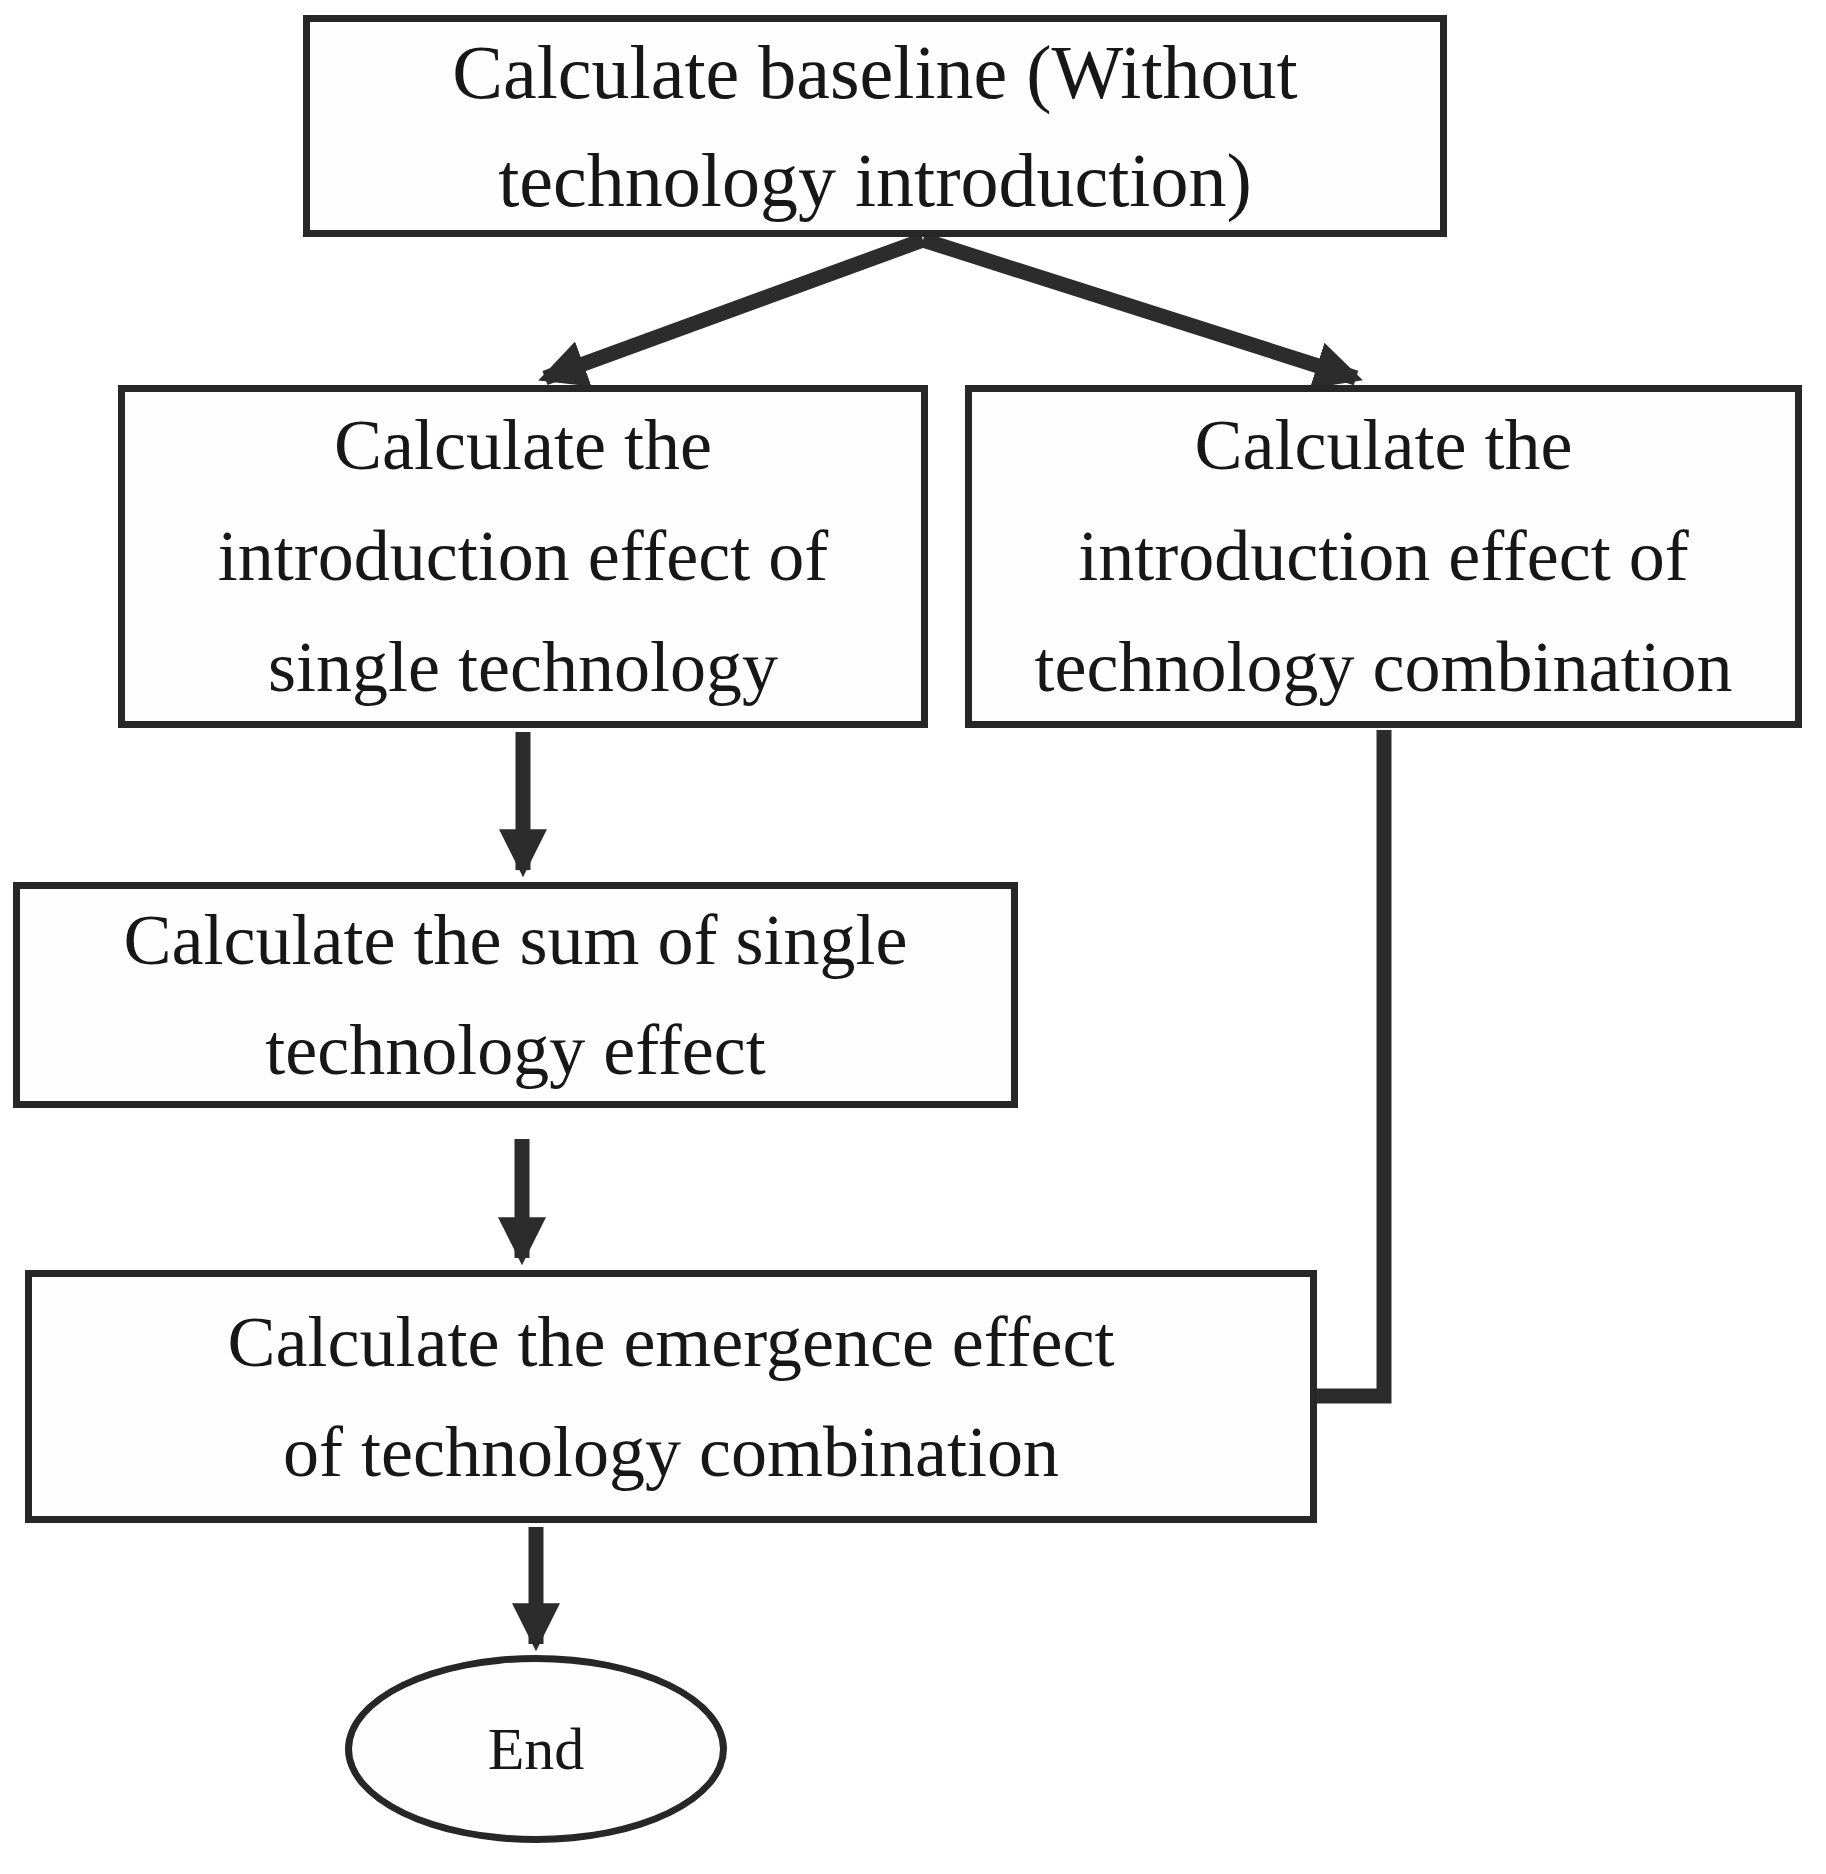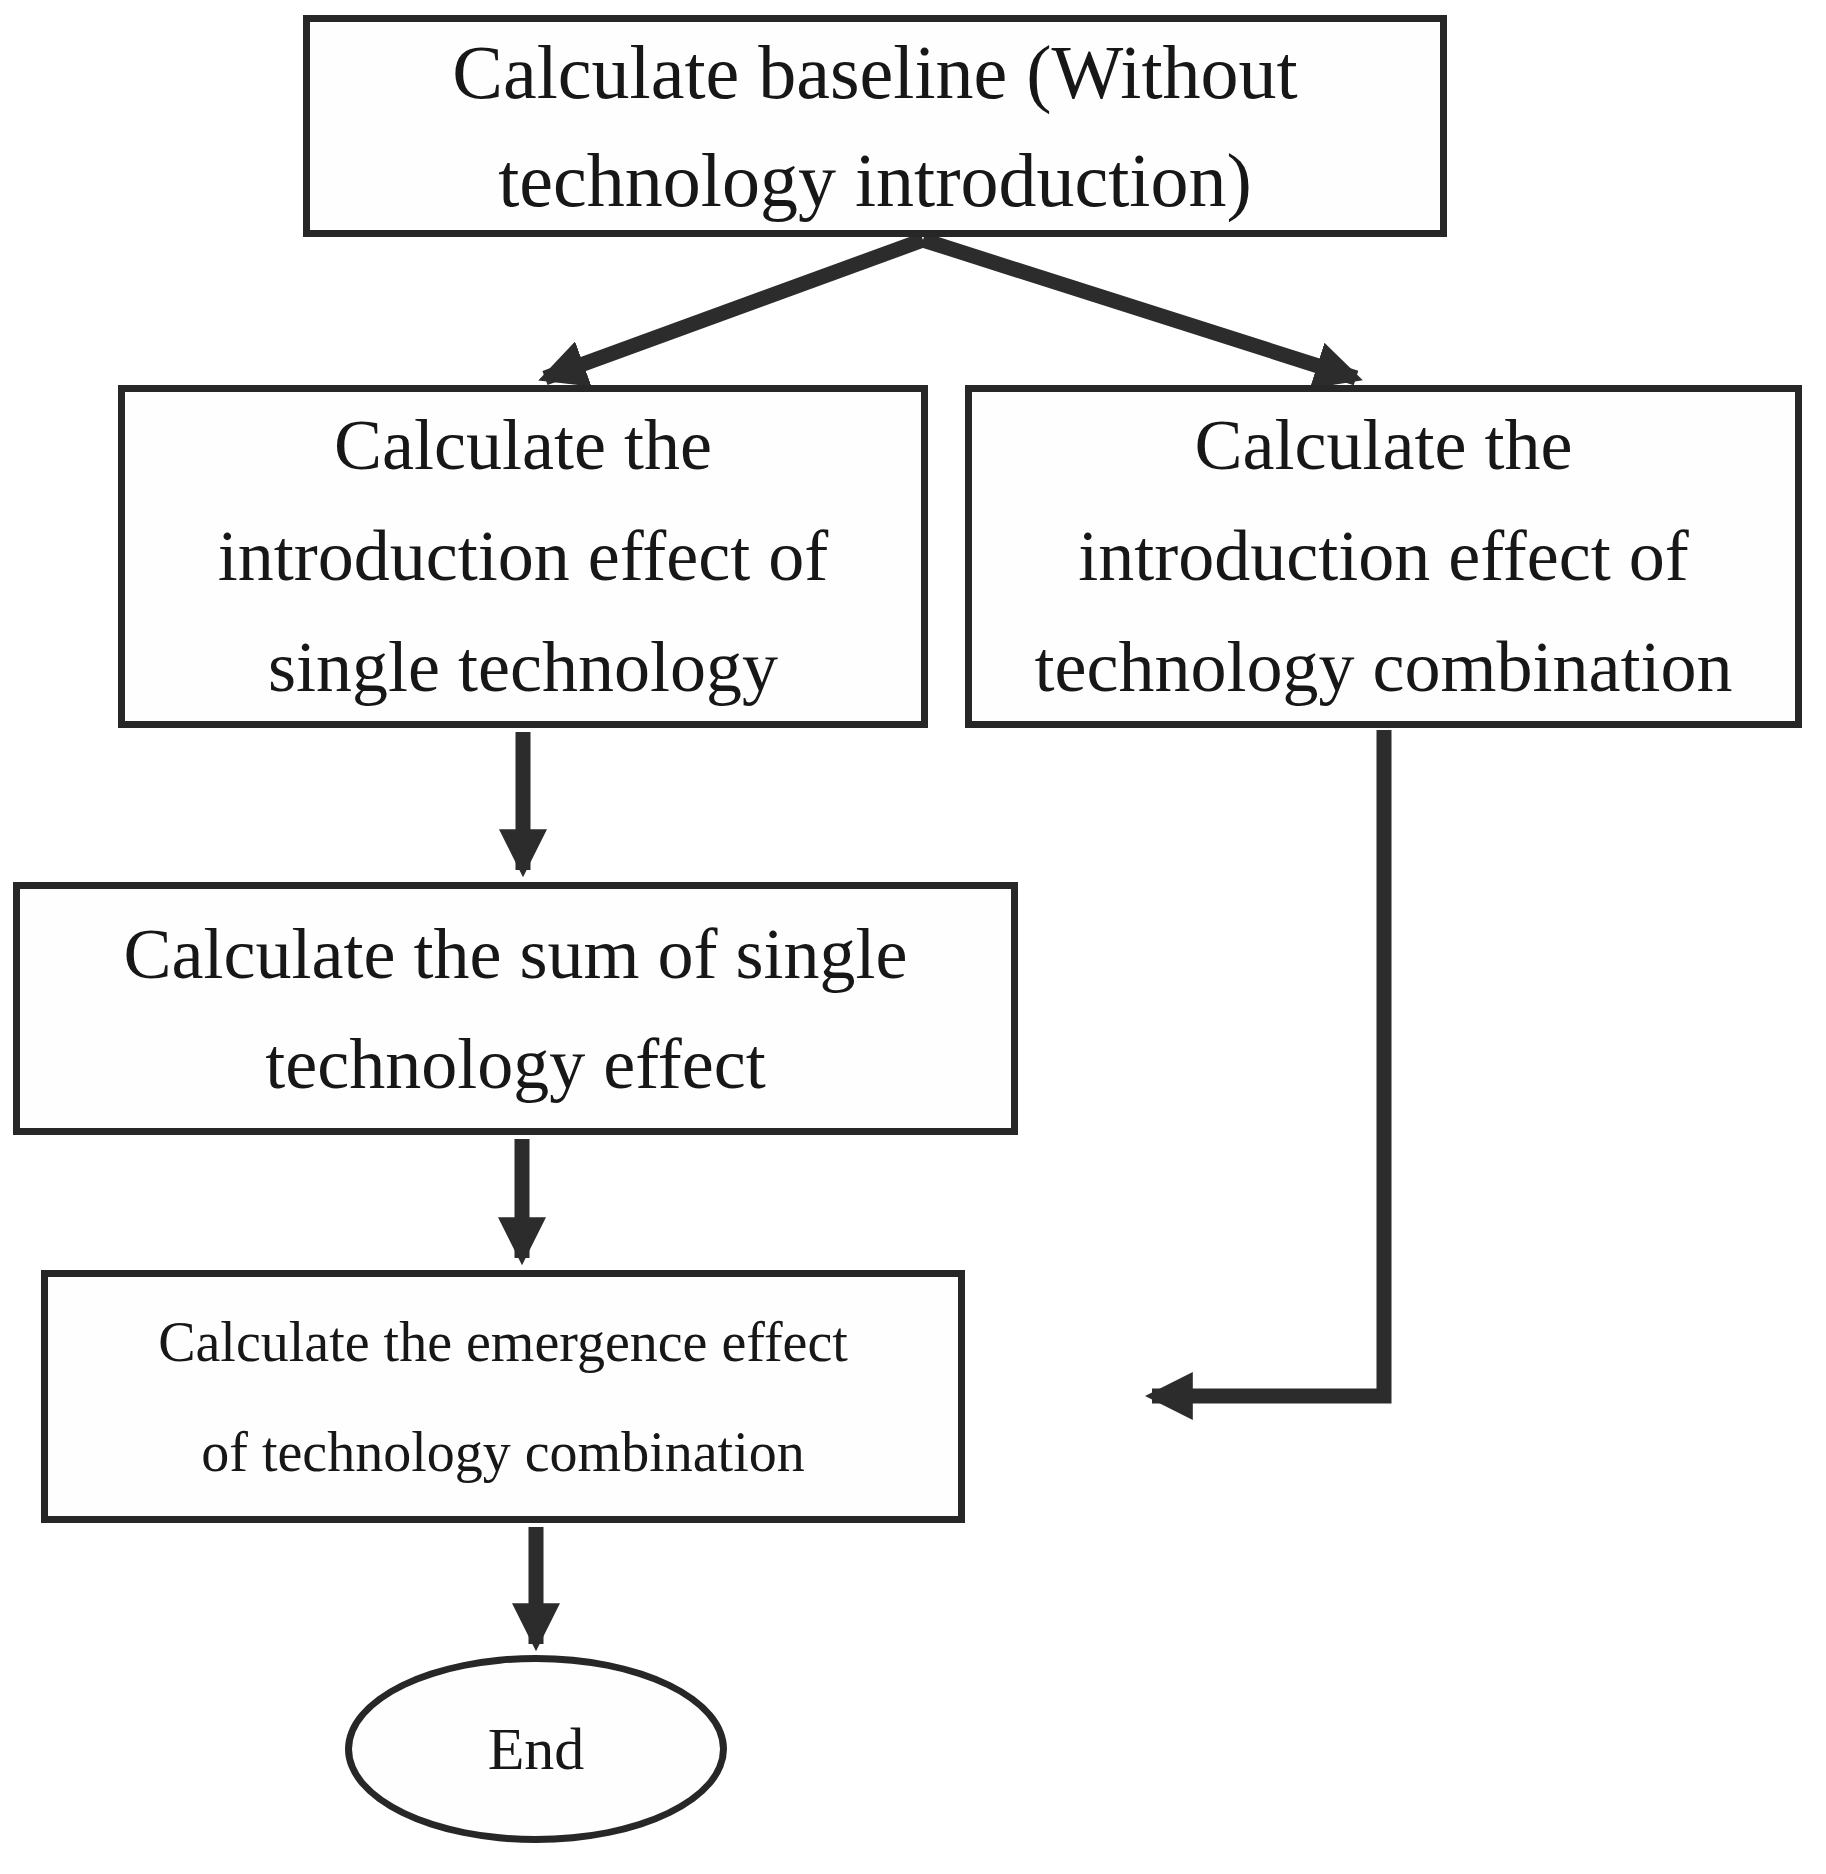--- a/index.html
+++ b/index.html
@@ -35,22 +35,22 @@
     color: #171717;
   }
   .node .label {
     white-space: pre-line;
     display: block;
     width: 100%;
   }
   .box-baseline   { left: 303px;  top: 15px;   width: 1144px; height: 222px; font-size: 76px; line-height: 108px; justify-content: flex-end; }
   .box-single     { left: 118px;  top: 385px;  width: 810px;  height: 343px; font-size: 72px; line-height: 111px; }
   .box-combo      { left: 965px;  top: 385px;  width: 837px;  height: 343px; font-size: 72px; line-height: 111px; }
-  .box-sum        { left: 13px;   top: 882px;  width: 1005px; height: 253px; font-size: 72px; line-height: 110px; }
-  .box-emergence  { left: 41px;   top: 1270px; width: 924px; height: 253px; font-size: 56px; line-height: 110px; }
+  .box-sum        { left: 13px;   top: 882px;  width: 1005px; height: 226px; font-size: 72px; line-height: 110px; }
+  .box-emergence  { left: 25px;   top: 1270px; width: 1292px; height: 253px; font-size: 72px; line-height: 110px; }
   .node-end {
     left: 345px;
     top: 1655px;
     width: 382px;
     height: 188px;
     border-radius: 50%;
     border-width: 7px;
     font-size: 60px;
     line-height: 90px;
   }

